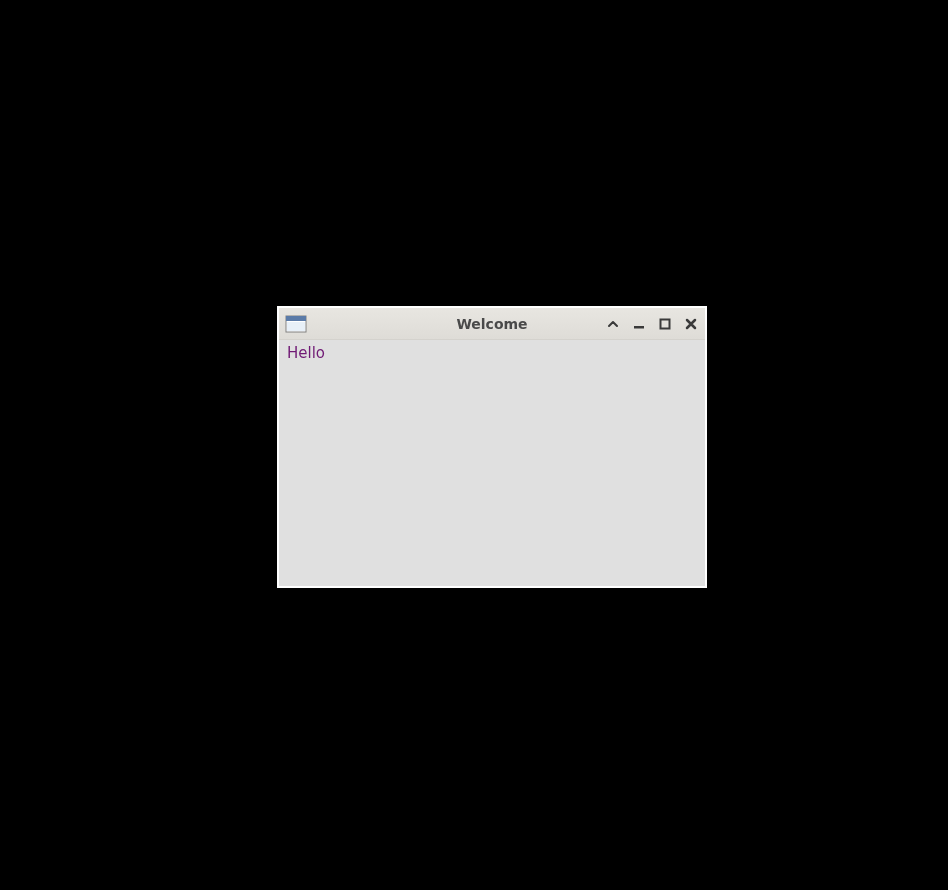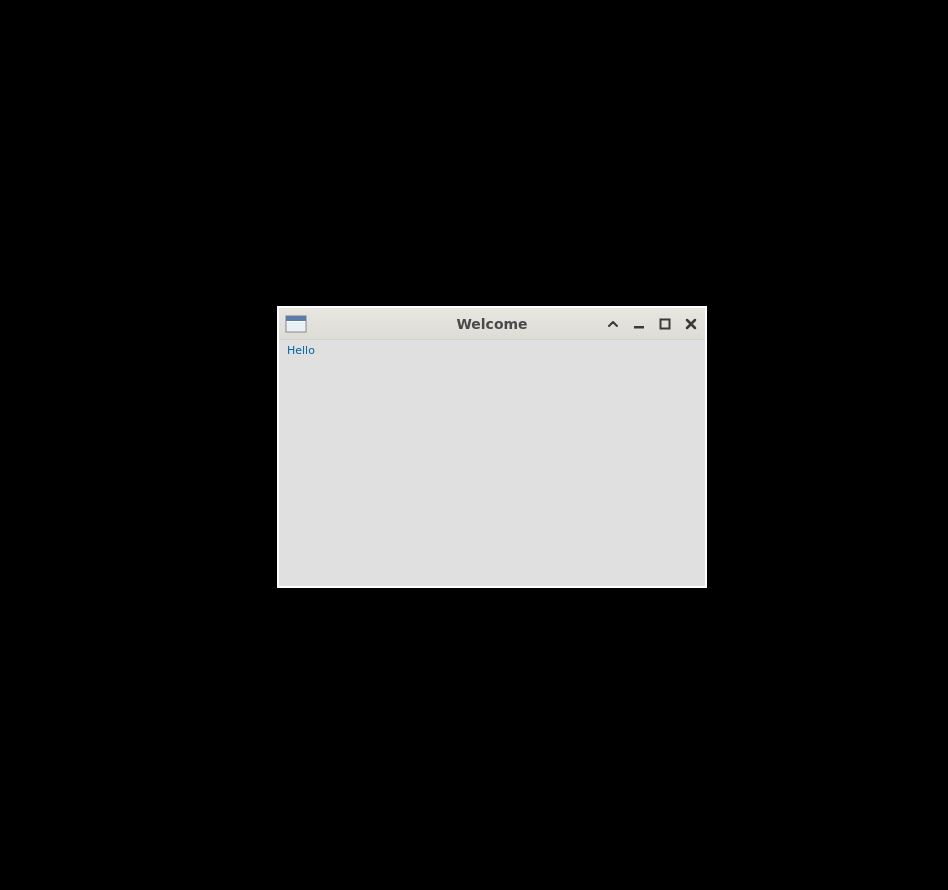--- a/index.html
+++ b/index.html
@@ -73,22 +73,22 @@
     }
     .titlebar-btn svg {
       display: block;
     }
     .window-content {
       padding: 4px 8px;
       height: calc(100% - 32px);
       background: #e0e0e0;
     }
     .content-text {
-      font-size: 11px;
-      color: #0369a1;
+      font-size: 15px;
+      color: #701a75;
     }
   </style>
 </head>
 <body>
 
 <div class="window">
   <div class="titlebar">
     <div class="window-icon">
       <svg width="22" height="18" viewBox="0 0 22 18">
         <rect x="1" y="1" width="20" height="16" fill="#ffffff" stroke="#808080" stroke-width="1"></rect>

